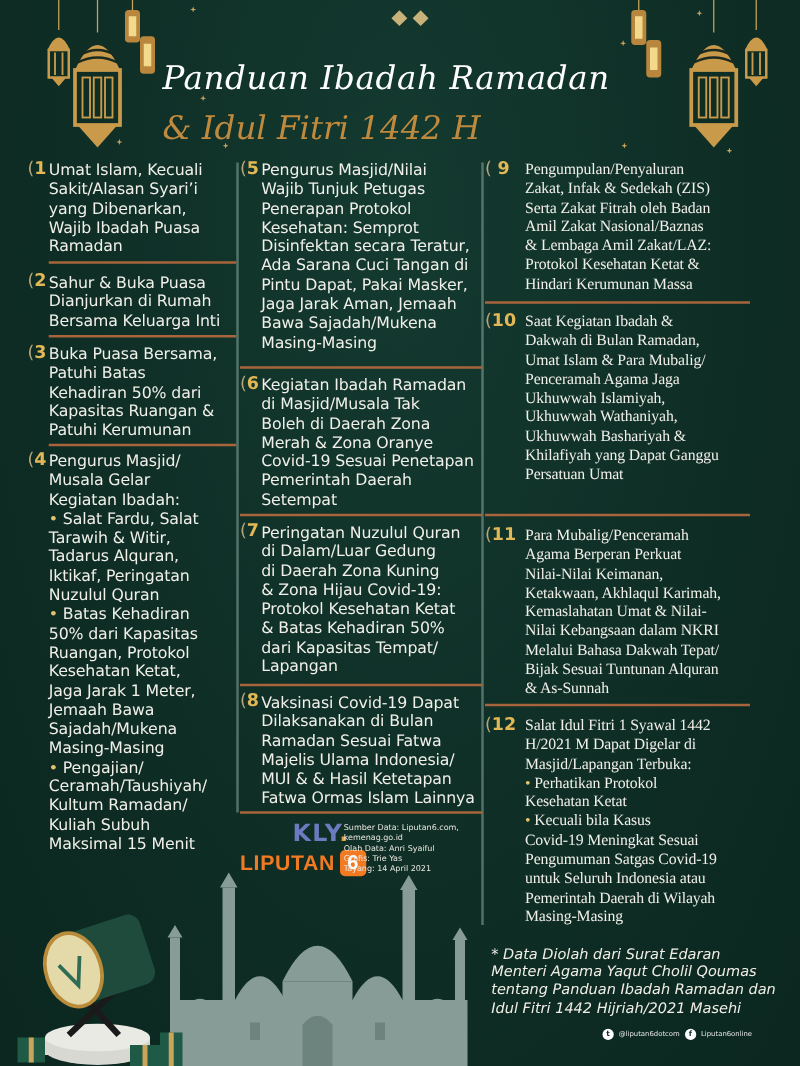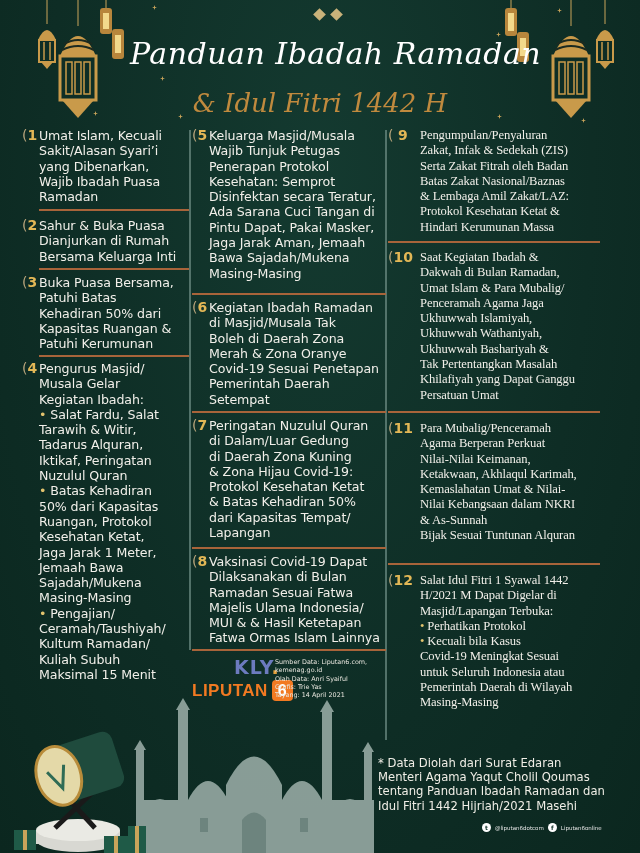--- a/index.html
+++ b/index.html
@@ -18,26 +18,26 @@
 
   
   .diamonds { position: absolute; left: 311px; top: 8px; width: 40px; height: 14px; }
   .diamond {
     position: absolute; top: 2px; width: 9px; height: 9px; background: #c9b27a;
     transform: rotate(45deg);
   }
   .diamond.d1 { left: 4px; } .diamond.d2 { left: 21px; }
 
   .title-1 {
-    position: absolute; left: 130px; top: 36px; width: 380px; text-align: left;
-    font-family: "DejaVu Serif", serif; font-style: italic; font-size: 30px;
+    position: absolute; left: 130px; top: 48px; width: 380px; text-align: left;
+    font-family: "DejaVu Serif", serif; font-style: italic; font-size: 26px;
     color: #ffffff; letter-spacing: 0.5px; white-space: nowrap;
   }
   .title-2 {
-    position: absolute; left: 130px; top: 88px; width: 380px; text-align: center;
+    position: absolute; left: 130px; top: 88px; width: 380px; text-align: left;
     font-family: "DejaVu Serif", serif; font-style: italic; font-size: 26px;
     color: #c08a3e; white-space: nowrap;
   }
 
   .lantern { position: absolute; }
   .star { position: absolute; width: 5px; height: 5px; background: #c9a45a;
     clip-path: polygon(50% 0,62% 38%,100% 50%,62% 62%,50% 100%,38% 62%,0 50%,38% 38%); }
 
   
   .col { position: absolute; top: 128px; }
@@ -74,21 +74,21 @@
   }
   .liputan-logo .six {
     margin-left: 4px; width: 21px; height: 21px; border-radius: 4px; background: #f27a22;
     color: #fff; font-size: 16px; display: flex; align-items: center; justify-content: center;
   }
   .credits { position: absolute; left: 275px; top: 658px; font-size: 6.4px; line-height: 8.3px;
     color: #e8e6de; font-family: "DejaVu Sans", sans-serif; }
   .credits div { white-space: nowrap; }
 
   
-  .note { position: absolute; left: 378px; top: 756px; font-size: 11.6px;
+  .note { position: absolute; left: 393px; top: 756px; font-style: italic; font-size: 11.6px;
     line-height: 14.2px; color: #f0eee6; font-family: "DejaVu Sans", sans-serif; }
   .note div { white-space: nowrap; }
   .social { position: absolute; left: 482px; top: 823px; display: flex; align-items: center;
     gap: 4px; font-size: 5.5px; color: #e6e6e6; }
   .social .ico { width: 9px; height: 9px; border-radius: 50%; background: #fff; color: #0f3027;
     font-size: 6px; font-weight: bold; display: flex; align-items: center; justify-content: center; }
 
   
   .illus { position: absolute; left: 0; top: 690px; width: 380px; height: 163px; }
 </style>
@@ -240,21 +240,21 @@
           <span class="line">Kuliah Subuh</span>
           <span class="line">Maksimal 15 Menit</span>
       </div>
     </div>
   </div>
 
   <div class="col col-2">
     <div class="item" style="top:0">
       <span class="num"><span class="paren">(</span><span>5</span></span>
       <div class="text">
-        <span class="line">Keluarga Masjid/Musala</span>
+        <span class="line">Pengurus Masjid/Nilai</span>
           <span class="line">Wajib Tunjuk Petugas</span>
           <span class="line">Penerapan Protokol</span>
           <span class="line">Kesehatan: Semprot</span>
           <span class="line">Disinfektan secara Teratur,</span>
           <span class="line">Ada Sarana Cuci Tangan di</span>
           <span class="line">Pintu Dapat, Pakai Masker,</span>
           <span class="line">Jaga Jarak Aman, Jemaah</span>
           <span class="line">Bawa Sajadah/Mukena</span>
           <span class="line">Masing-Masing</span>
       </div>
@@ -304,69 +304,71 @@
     <div class="divider" style="top:521px;left:0;width:194px"></div>
   </div>
 
   <div class="col col-3">
     <div class="item" style="top:0">
       <span class="num"><span class="paren">( </span><span>9</span></span>
       <div class="text">
         <span class="line">Pengumpulan/Penyaluran</span>
           <span class="line">Zakat, Infak &amp; Sedekah (ZIS)</span>
           <span class="line">Serta Zakat Fitrah oleh Badan</span>
-          <span class="line">Batas Zakat Nasional/Baznas</span>
+          <span class="line">Amil Zakat Nasional/Baznas</span>
           <span class="line">&amp; Lembaga Amil Zakat/LAZ:</span>
           <span class="line">Protokol Kesehatan Ketat &amp;</span>
           <span class="line">Hindari Kerumunan Massa</span>
       </div>
     </div>
     <div class="divider" style="top:113px;left:0;width:212px"></div>
 
     <div class="item" style="top:122px">
       <span class="num"><span class="paren">(</span><span>10</span></span>
       <div class="text">
         <span class="line">Saat Kegiatan Ibadah &amp;</span>
           <span class="line">Dakwah di Bulan Ramadan,</span>
           <span class="line">Umat Islam &amp; Para Mubalig/</span>
           <span class="line">Penceramah Agama Jaga</span>
           <span class="line">Ukhuwwah Islamiyah,</span>
           <span class="line">Ukhuwwah Wathaniyah,</span>
           <span class="line">Ukhuwwah Bashariyah &amp;</span>
-          <span class="line">Tak Pertentangkan Masalah</span>
           <span class="line">Khilafiyah yang Dapat Ganggu</span>
           <span class="line">Persatuan Umat</span>
       </div>
     </div>
     <div class="divider" style="top:283px;left:0;width:212px"></div>
 
     <div class="item" style="top:293px">
       <span class="num"><span class="paren">(</span><span>11</span></span>
       <div class="text">
         <span class="line">Para Mubalig/Penceramah</span>
           <span class="line">Agama Berperan Perkuat</span>
           <span class="line">Nilai-Nilai Keimanan,</span>
           <span class="line">Ketakwaan, Akhlaqul Karimah,</span>
           <span class="line">Kemaslahatan Umat &amp; Nilai-</span>
           <span class="line">Nilai Kebangsaan dalam NKRI</span>
+          <span class="line">Melalui Bahasa Dakwah Tepat/</span>
+          <span class="line">Bijak Sesuai Tuntunan Alquran</span>
           <span class="line">&amp; As-Sunnah</span>
-          <span class="line">Bijak Sesuai Tuntunan Alquran</span>
       </div>
     </div>
     <div class="divider" style="top:435px;left:0;width:212px"></div>
 
     <div class="item" style="top:445px">
       <span class="num"><span class="paren">(</span><span>12</span></span>
       <div class="text">
         <span class="line">Salat Idul Fitri 1 Syawal 1442</span>
           <span class="line">H/2021 M Dapat Digelar di</span>
           <span class="line">Masjid/Lapangan Terbuka:</span>
           <span class="line"><span class="bullet">•</span> Perhatikan Protokol</span>
+          <span class="line">Kesehatan Ketat</span>
           <span class="line"><span class="bullet">•</span> Kecuali bila Kasus</span>
           <span class="line">Covid-19 Meningkat Sesuai</span>
+          <span class="line">Pengumuman Satgas Covid-19</span>
           <span class="line">untuk Seluruh Indonesia atau</span>
           <span class="line">Pemerintah Daerah di Wilayah</span>
           <span class="line">Masing-Masing</span>
       </div>
     </div>
   </div>
 
   <svg class="illus" viewBox="0 0 380 163" width="380" height="163">
     <g fill="#8fa39d" opacity="0.95">
 

